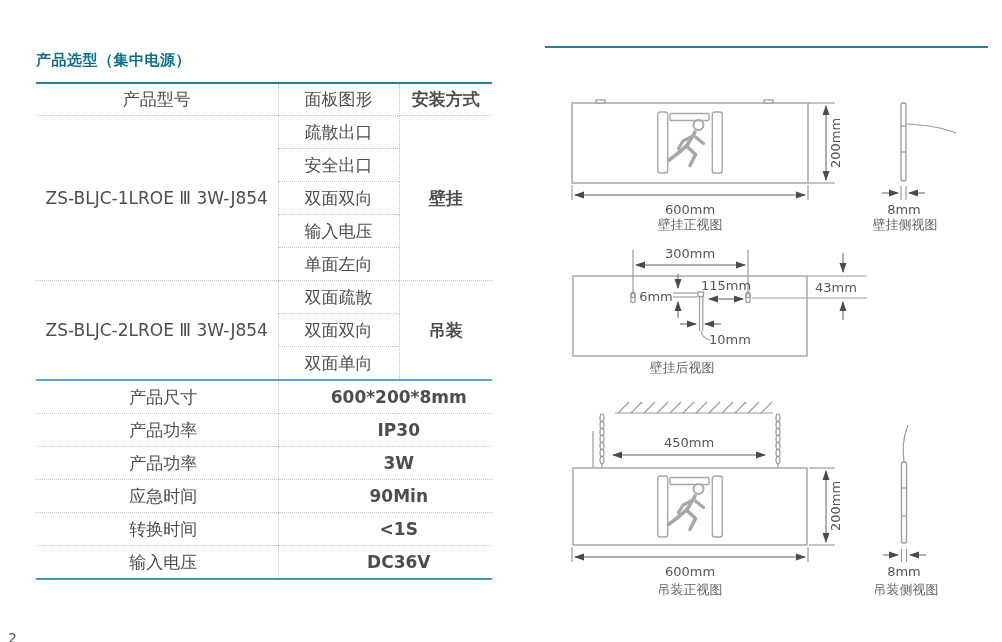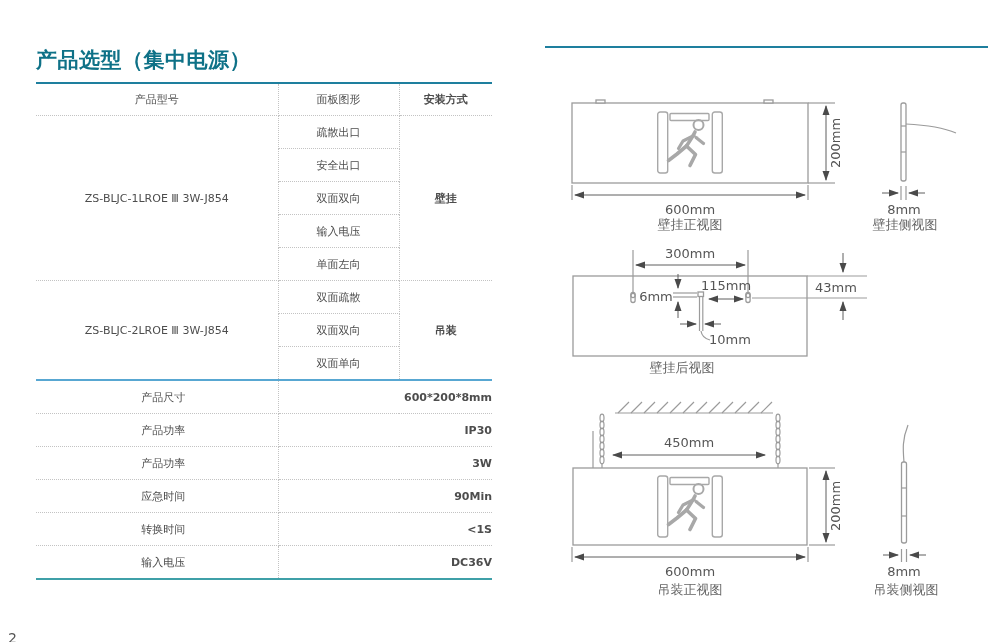--- a/index.html
+++ b/index.html
@@ -2,43 +2,43 @@
 <html><head>
 <meta charset="utf-8">
 <style>
   html,body { margin:0; padding:0; }
   body {
     width:1002px; height:642px; position:relative; overflow:hidden;
     background:#ffffff;
     font-family:"DejaVu Sans","Liberation Sans",sans-serif;
   }
   .sec-title {
-    font-size:21px; font-weight:bold; color:#0e7187;
+    font-size:15px; font-weight:bold; color:#0e7187;
     line-height:28px; margin:0 0 8px 0; letter-spacing:0.5px;
   }
   
   .left-sec { position:absolute; left:36px; top:46px; width:456px; }
   .spec-table {
     border-collapse:collapse; table-layout:fixed; width:456px;
-    font-size:11px; color:#4d4d4d;
+    font-size:17px; color:#4d4d4d;
     border-top:2px solid #1e7f9e; border-bottom:2px solid #3fa0a8;
   }
   .spec-table col.c1 { width:242px; }
   .spec-table col.c2 { width:121px; }
   .spec-table col.c3 { width:93px; }
   .spec-table th, .spec-table td {
     border:1px dotted #c3c3c3; font-weight:normal; padding:0;
     text-align:center; vertical-align:middle; height:32px;
   }
   .spec-table th { height:31px; }
   .spec-table th:first-child, .spec-table td.edge-l { border-left:none; }
   .spec-table th:last-child,  .spec-table td.edge-r { border-right:none;font-weight:bold; }
   .spec-table tr.spec-first td { border-top:2px solid #58a7d2; }
   td.spec-label { text-align:center; padding-left:13px; }
-  td.spec-value { text-align:right; padding-left:27px; }
+  td.spec-value { text-align:center; padding-left:27px; }
   
   .right-sec { position:absolute; left:545px; top:46px; width:443px; }
   .right-rule { border-top:2px solid #1e7f9e; height:0; }
   svg.diagrams { position:absolute; left:530px; top:88px; }
   .shape  { fill:#ffffff; stroke:#9b9b9b; stroke-width:1.3; }
   .thin   { fill:none; stroke:#9b9b9b; stroke-width:1.2; }
   .dim    { fill:none; stroke:#5f5f5f; stroke-width:1; }
   .dimtxt { fill:#555555; font-size:13px; text-anchor:middle; }
   .cap    { fill:#666666; font-size:13px; text-anchor:middle; }
   

